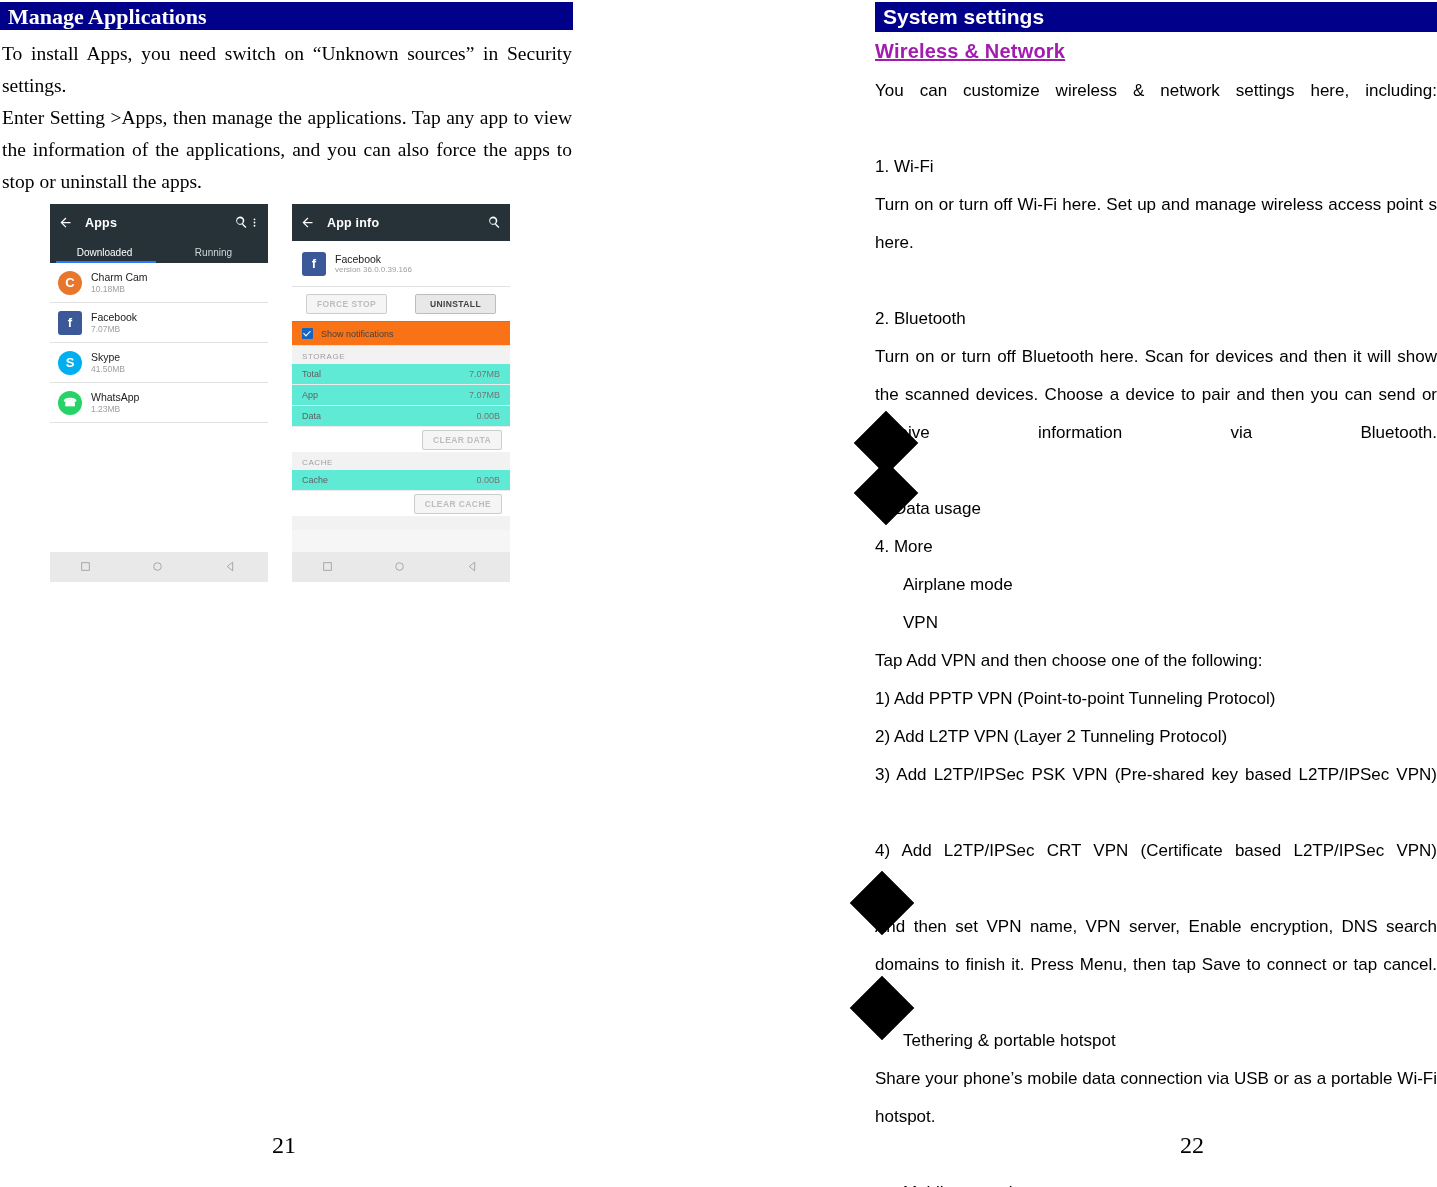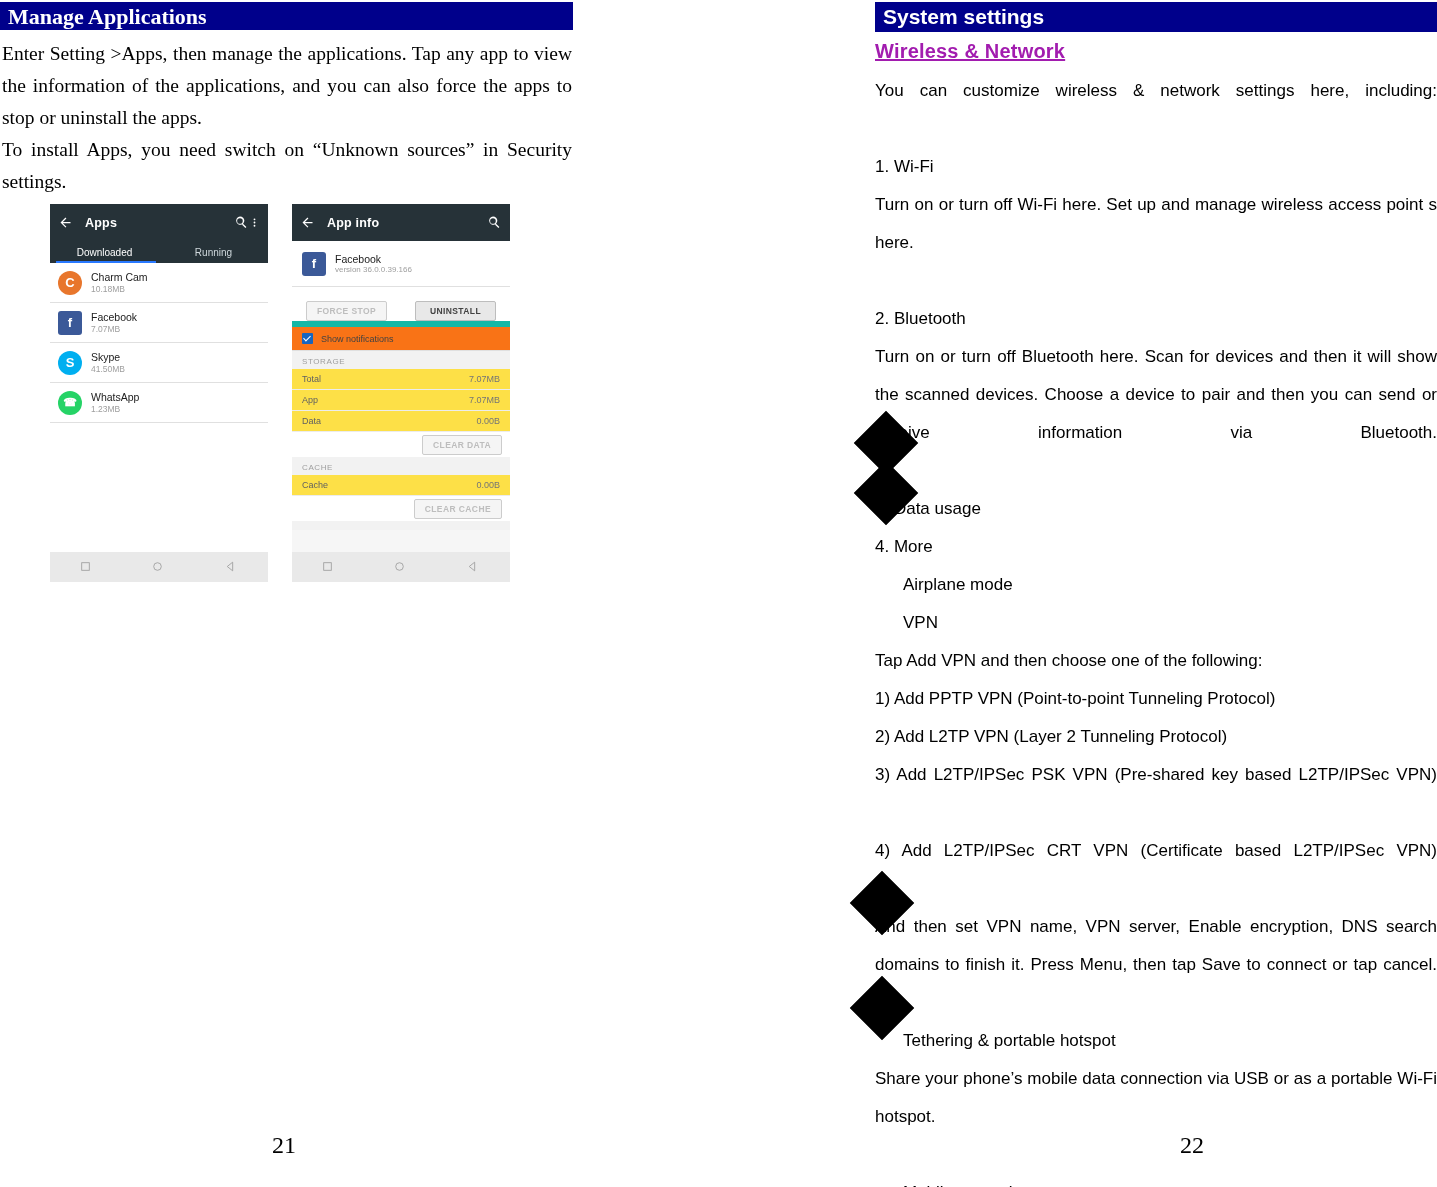--- a/index.html
+++ b/index.html
@@ -230,23 +230,23 @@
   }
   .ai-ver {
     font-family: "Liberation Sans", sans-serif;
     font-size: 8px;
     color: #9e9e9e;
   }
   .ai-btns {
     background: #ffffff;
     height: 34px;
     display: flex;
-    align-items: flex-end;
+    align-items: center;
     justify-content: space-around;
-    border-bottom: 6px solid #14b8a6;
+    border-bottom: 1px solid #14b8a6;
   }
   .btn-out {
     border: 1px solid #cccccc;
     background: #f5f5f5;
     color: #bdbdbd;
     font-family: "Liberation Sans", sans-serif;
     font-size: 8.5px;
     font-weight: bold;
     padding: 4px 10px;
     border-radius: 2px;
@@ -294,21 +294,21 @@
     color: #424242;
   }
   .sec-lbl {
     font-family: "Liberation Sans", sans-serif;
     font-size: 8px;
     color: #9e9e9e;
     letter-spacing: .6px;
     padding: 6px 0 3px 10px;
   }
   .kv {
-    background: #fde047;
+    background: #5eead4;
     height: 21px;
     display: flex;
     align-items: center;
     justify-content: space-between;
     padding: 0 10px;
     box-sizing: border-box;
     font-family: "Liberation Sans", sans-serif;
     font-size: 9px;
     color: #616161;
     border-bottom: 1px solid #ececec;
@@ -325,22 +325,22 @@
   }
 </style>
 </head>
 <body>
 
 <div class="page page-left">
 
   <div class="hdr-bar hdr-left">Manage Applications</div>
 
   <div class="body-left">
+    <p>To install Apps, you need switch on “Unknown sources” in Security settings.</p>
     <p>Enter Setting &gt;Apps, then manage the applications. Tap any app to view the information of the applications, and you can also force the apps to stop or uninstall the apps.</p>
-    <p>To install Apps, you need switch on “Unknown sources” in Security settings.</p>
   </div>
 
   <div class="shots">
 
     <div class="phone phone-a">
       <div class="ph-topbar">
         <span class="ico">
           <svg viewBox="0 0 24 24" width="15" height="15">
               <path d="M20 11H7.8l5.6-5.6L12 4l-8 8 8 8 1.4-1.4L7.8 13H20z" fill="#ffffff"></path>
             </svg>

